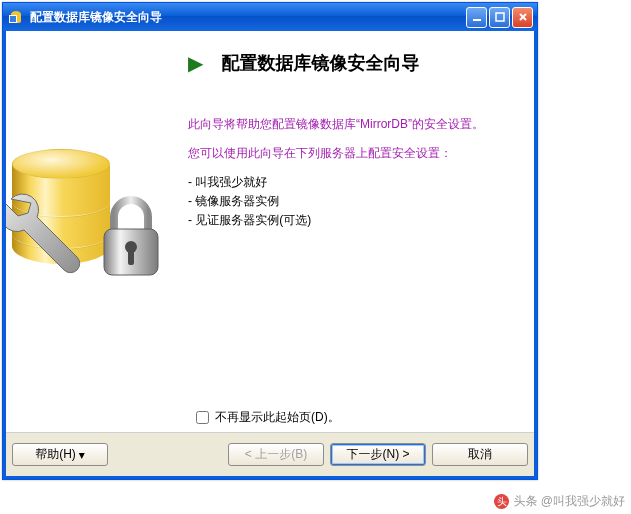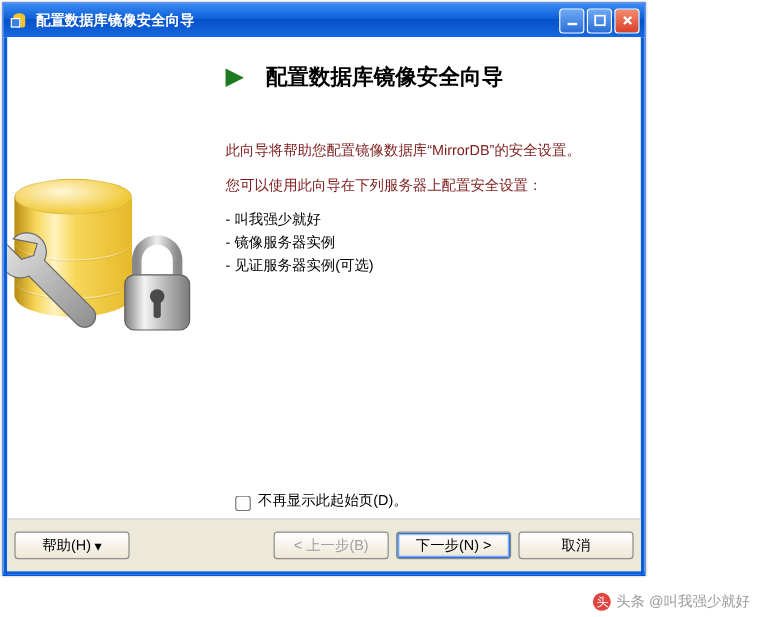--- a/index.html
+++ b/index.html
@@ -140,29 +140,29 @@
   }
   .heading-arrow {
     color: #1e7a1e;
     font-size: 20px;
   }
   .heading {
     font-size: 18px;
     font-weight: bold;
     color: #000;
   }
-  .para { margin: 10px 0; color: #7f1d1d; line-height: 1.6; }
+  .para { margin: 10px 0; color: #a21caf; line-height: 1.6; }
   .bullets { margin: 8px 0 0 0; }
   .bullets div::before { content: "- "; }
   .bullets div { line-height: 1.55; }
   .checkbox-row {
     position: absolute;
     left: 190px; bottom: 6px;
     display: flex;
-    align-items: flex-end;
+    align-items: center;
     gap: 6px;
   }
   .checkbox-row input { width: 13px; height: 13px; margin:0; }
   .footer {
     height: 44px;
     border-top: 1px solid #cfcfcf;
     background: #ece9d8;
     display: flex;
     align-items: center;
     padding: 0 6px;

